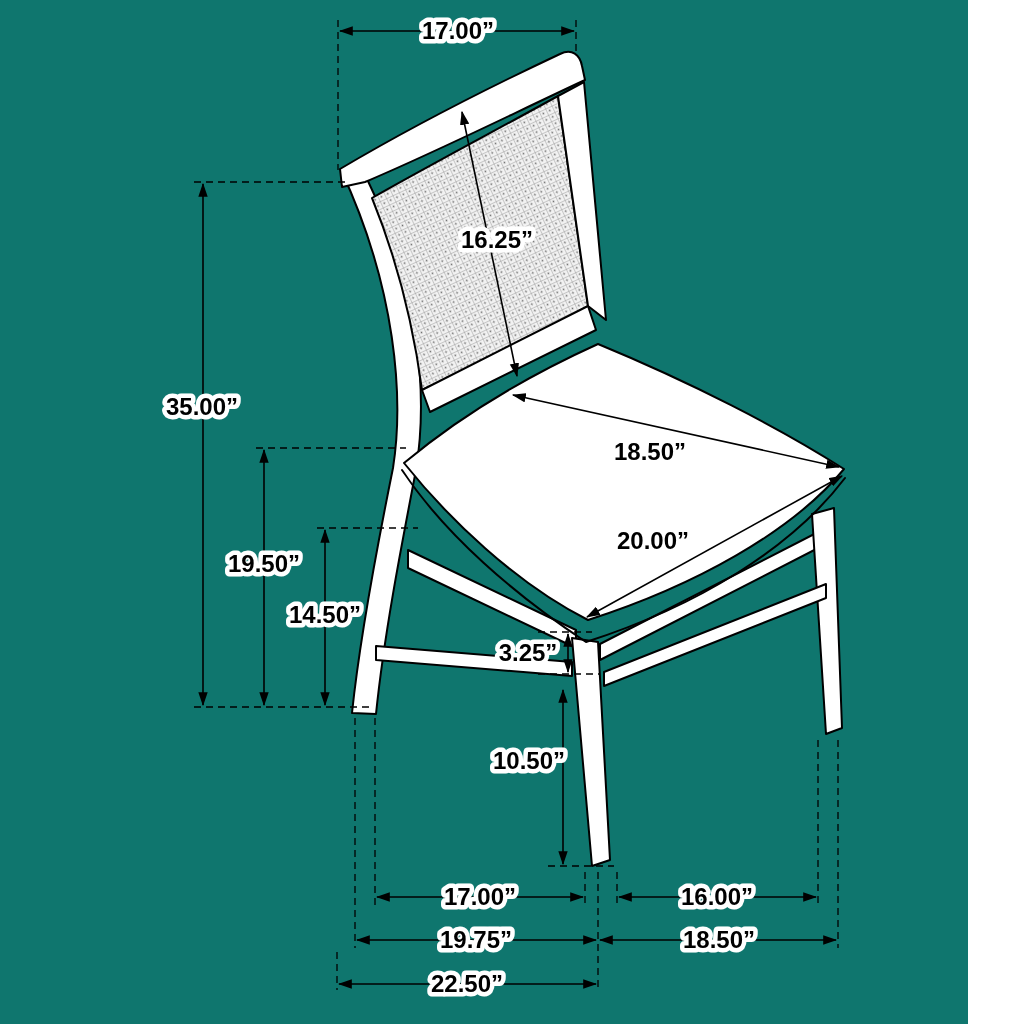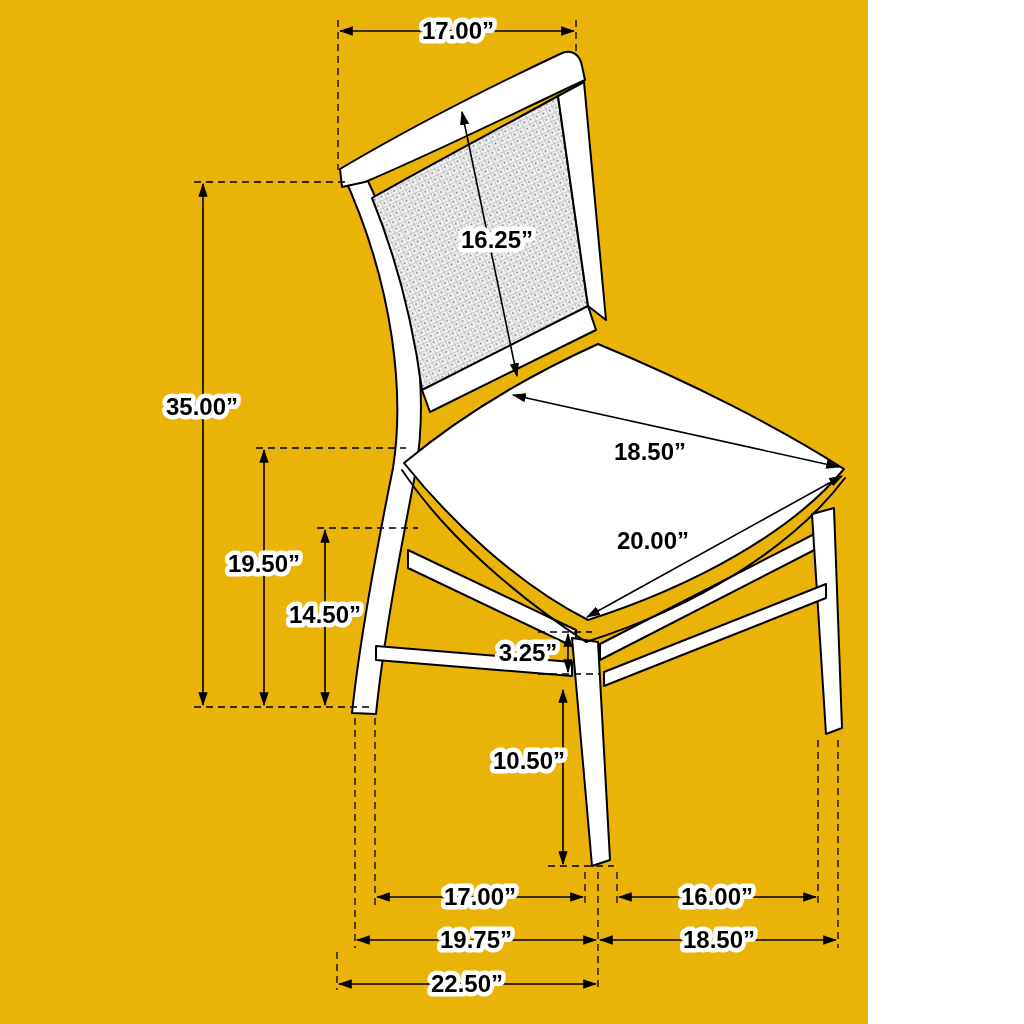--- a/index.html
+++ b/index.html
@@ -1,17 +1,17 @@
 <!DOCTYPE html>
 <html><head>
 <meta charset="utf-8">
 <style>
   html,body{margin:0;padding:0;background:#ffffff;}
   .stage{
-    width:868px;height:1024px;position:relative;background:#eab308;
+    width:968px;height:1024px;position:relative;background:#0f766e;
     font-family:"Liberation Sans",sans-serif;overflow:hidden;
   }
   svg{display:block;}
   .chair-part{fill:#ffffff;stroke:#000000;stroke-width:2;stroke-linejoin:round;}
   .chair-line{fill:none;stroke:#000000;stroke-width:2;stroke-linejoin:round;stroke-linecap:round;}
   .cane{fill:url(#canePattern);stroke:#000000;stroke-width:2;stroke-linejoin:round;}
   .dim{stroke:#000000;stroke-width:1.6;fill:none;}
   .ext{stroke:#000000;stroke-width:1.3;fill:none;stroke-dasharray:7 5;}
   .dim-label{
     font-family:"Liberation Sans",sans-serif;

